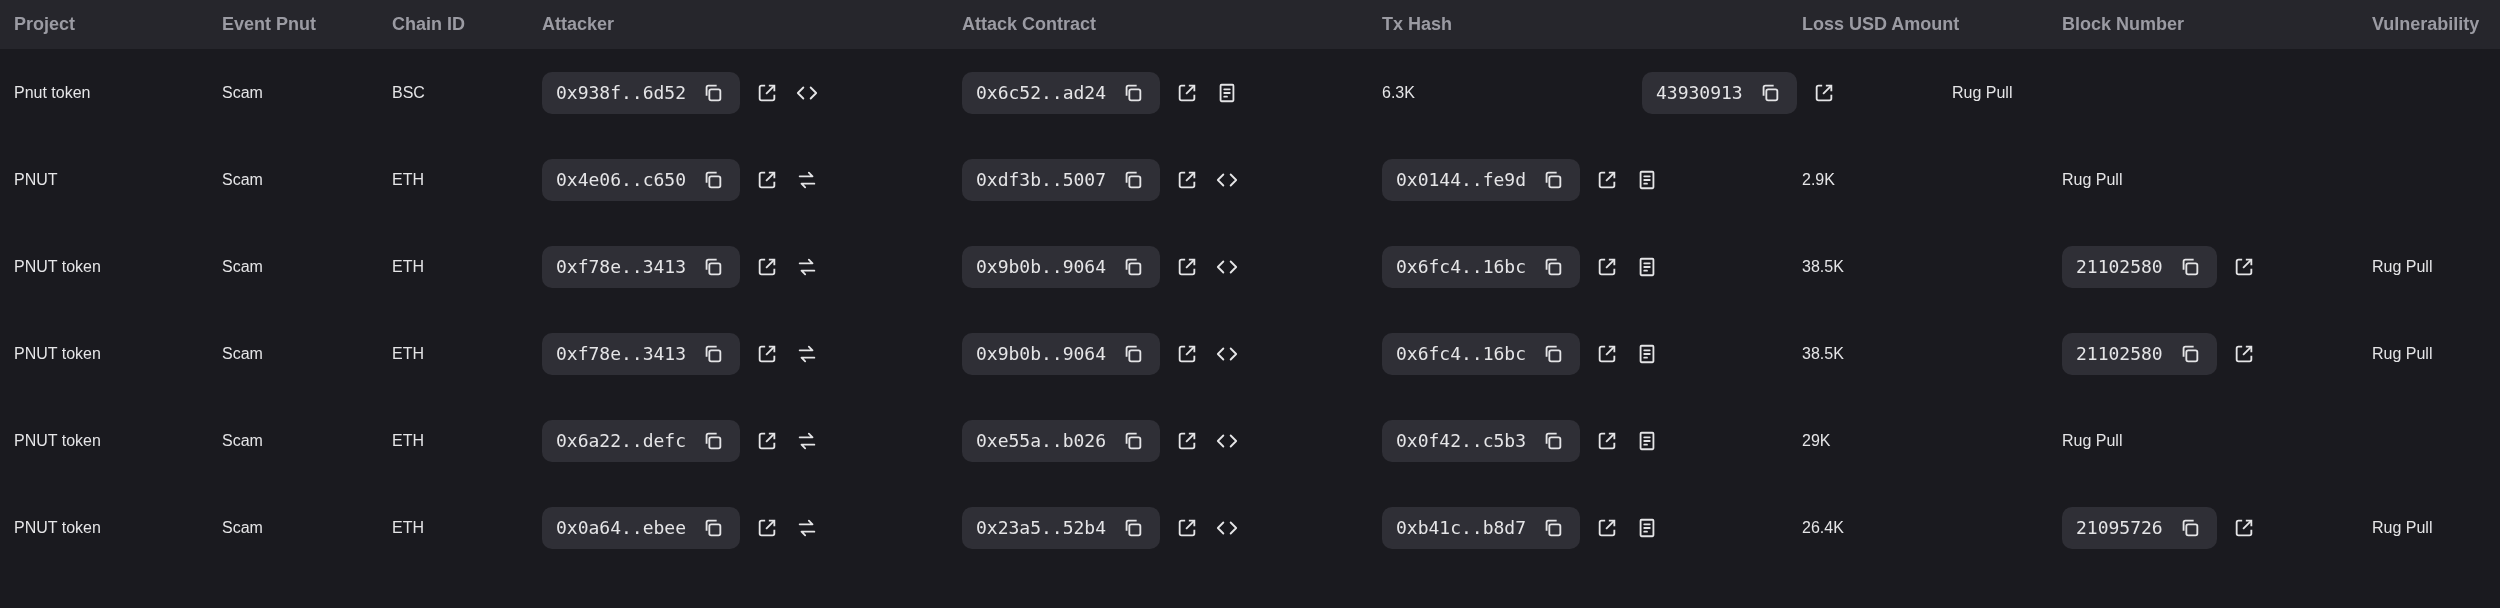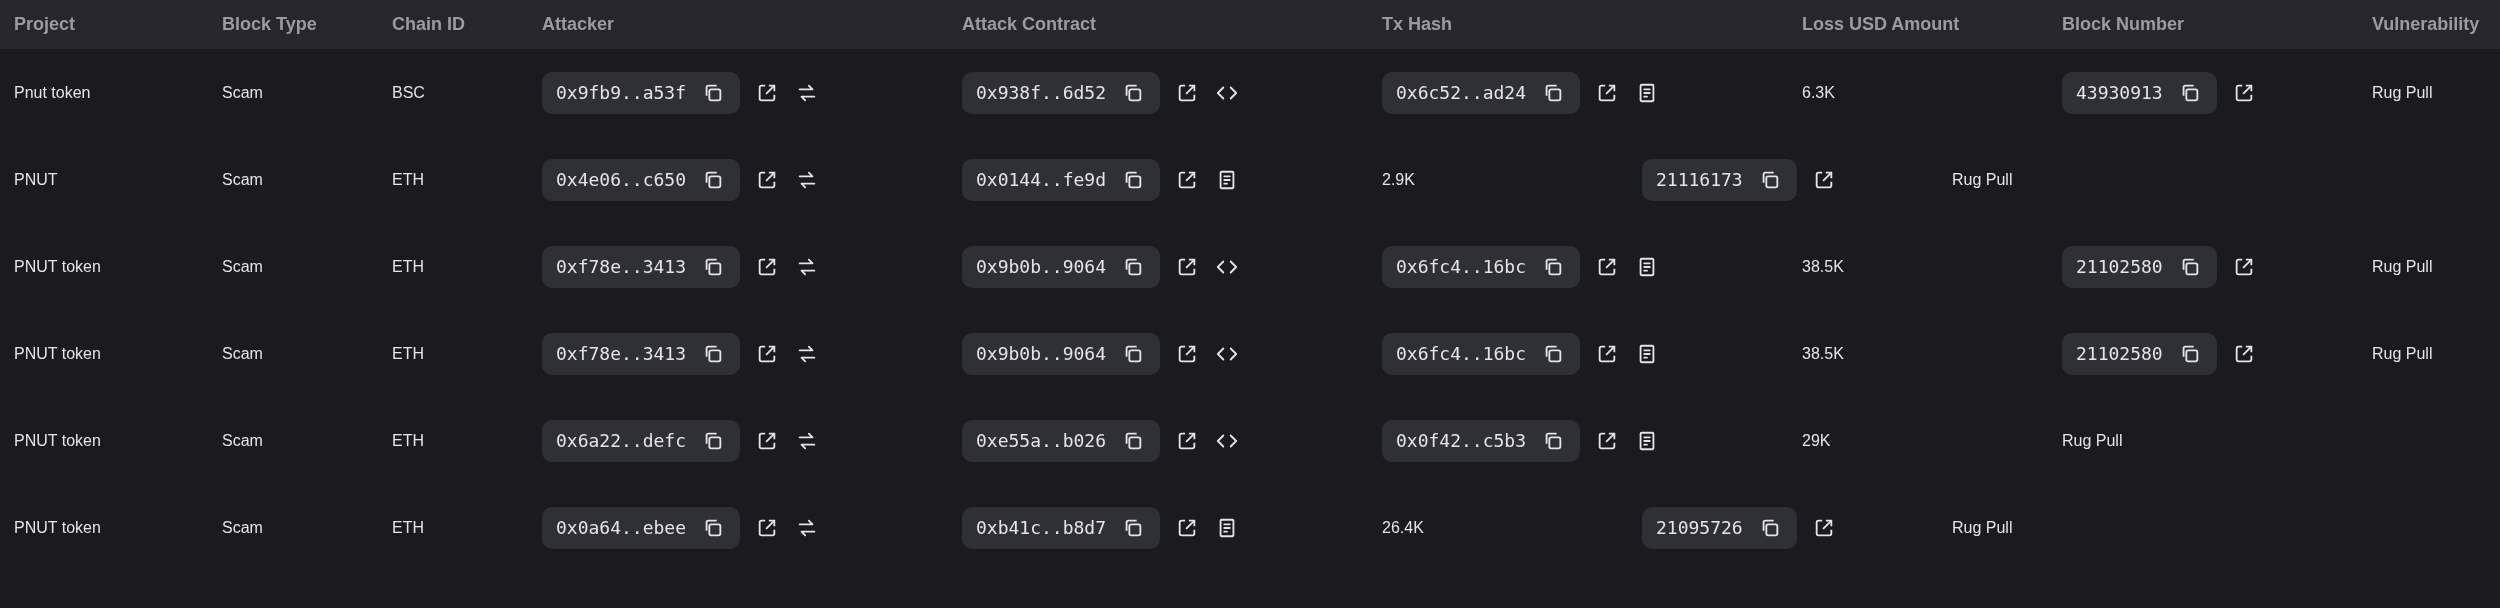--- a/index.html
+++ b/index.html
@@ -84,56 +84,36 @@
       <rect x="5" y="3" width="14" height="18" rx="1" fill="none" stroke="currentColor" stroke-width="2"></rect>
       <path d="M9 8h6M9 12h6M9 16h3" fill="none" stroke="currentColor" stroke-width="2" stroke-linecap="round"></path>
     </g>
   </defs>
 </svg>
 
 <div class="table-wrap">
 
   <div class="header-row">
     <div class="col col-project">Project</div>
-    <div class="col col-event">Block Type</div>
+    <div class="col col-event">Event Pnut</div>
     <div class="col col-chain">Chain ID</div>
     <div class="col col-attacker">Attacker</div>
     <div class="col col-contract">Attack Contract</div>
     <div class="col col-tx">Tx Hash</div>
     <div class="col col-loss">Loss USD Amount</div>
     <div class="col col-block">Block Number</div>
     <div class="col col-vuln">Vulnerability</div>
   </div>
 
   <div id="rows-container">
   <div class="data-row">
     <div class="col col-project text-val">Pnut token</div>
     <div class="col col-event text-val">Scam</div>
     <div class="col col-chain text-val">BSC</div>
 
-    <div class="col col-attacker">
-      <span class="pill">
-        <span>0x9fb9..a53f</span>
-        <span class="icon-btn">
-              <svg viewBox="0 0 24 24">
-                <use href="#i-copy"></use>
-              </svg>
-            </span>
-      </span>
-      <span class="icon-btn">
-            <svg viewBox="0 0 24 24">
-              <use href="#i-external"></use>
-            </svg>
-          </span>
-      <span class="icon-btn">
-            <svg viewBox="0 0 24 24">
-              <use href="#i-exchange"></use>
-            </svg>
-          </span>
-    </div>
 
     <div class="col col-contract">
       <span class="pill">
         <span>0x938f..6d52</span>
         <span class="icon-btn">
               <svg viewBox="0 0 24 24">
                 <use href="#i-copy"></use>
               </svg>
             </span>
       </span>
@@ -210,20 +190,40 @@
               <use href="#i-external"></use>
             </svg>
           </span>
       <span class="icon-btn">
             <svg viewBox="0 0 24 24">
               <use href="#i-exchange"></use>
             </svg>
           </span>
     </div>
 
+    <div class="col col-contract">
+      <span class="pill">
+        <span>0xdf3b..5007</span>
+        <span class="icon-btn">
+              <svg viewBox="0 0 24 24">
+                <use href="#i-copy"></use>
+              </svg>
+            </span>
+      </span>
+      <span class="icon-btn">
+            <svg viewBox="0 0 24 24">
+              <use href="#i-external"></use>
+            </svg>
+          </span>
+      <span class="icon-btn">
+            <svg viewBox="0 0 24 24">
+              <use href="#i-code"></use>
+            </svg>
+          </span>
+    </div>
 
     <div class="col col-tx">
       <span class="pill">
         <span>0x0144..fe9d</span>
         <span class="icon-btn">
               <svg viewBox="0 0 24 24">
                 <use href="#i-copy"></use>
               </svg>
             </span>
       </span>
@@ -234,35 +234,20 @@
           </span>
       <span class="icon-btn">
             <svg viewBox="0 0 24 24">
               <use href="#i-receipt"></use>
             </svg>
           </span>
     </div>
 
     <div class="col col-loss text-val">2.9K</div>
 
-    <div class="col col-block">
-      <span class="pill">
-        <span>21116173</span>
-        <span class="icon-btn">
-              <svg viewBox="0 0 24 24">
-                <use href="#i-copy"></use>
-              </svg>
-            </span>
-      </span>
-      <span class="icon-btn">
-            <svg viewBox="0 0 24 24">
-              <use href="#i-external"></use>
-            </svg>
-          </span>
-    </div>
 
     <div class="col col-vuln text-val">Rug Pull</div>
   </div>
 
   <div class="data-row">
     <div class="col col-project text-val">PNUT token</div>
     <div class="col col-event text-val">Scam</div>
     <div class="col col-chain text-val">ETH</div>
 
     <div class="col col-attacker">
@@ -531,20 +516,40 @@
               <use href="#i-external"></use>
             </svg>
           </span>
       <span class="icon-btn">
             <svg viewBox="0 0 24 24">
               <use href="#i-exchange"></use>
             </svg>
           </span>
     </div>
 
+    <div class="col col-contract">
+      <span class="pill">
+        <span>0x23a5..52b4</span>
+        <span class="icon-btn">
+              <svg viewBox="0 0 24 24">
+                <use href="#i-copy"></use>
+              </svg>
+            </span>
+      </span>
+      <span class="icon-btn">
+            <svg viewBox="0 0 24 24">
+              <use href="#i-external"></use>
+            </svg>
+          </span>
+      <span class="icon-btn">
+            <svg viewBox="0 0 24 24">
+              <use href="#i-code"></use>
+            </svg>
+          </span>
+    </div>
 
     <div class="col col-tx">
       <span class="pill">
         <span>0xb41c..b8d7</span>
         <span class="icon-btn">
               <svg viewBox="0 0 24 24">
                 <use href="#i-copy"></use>
               </svg>
             </span>
       </span>

